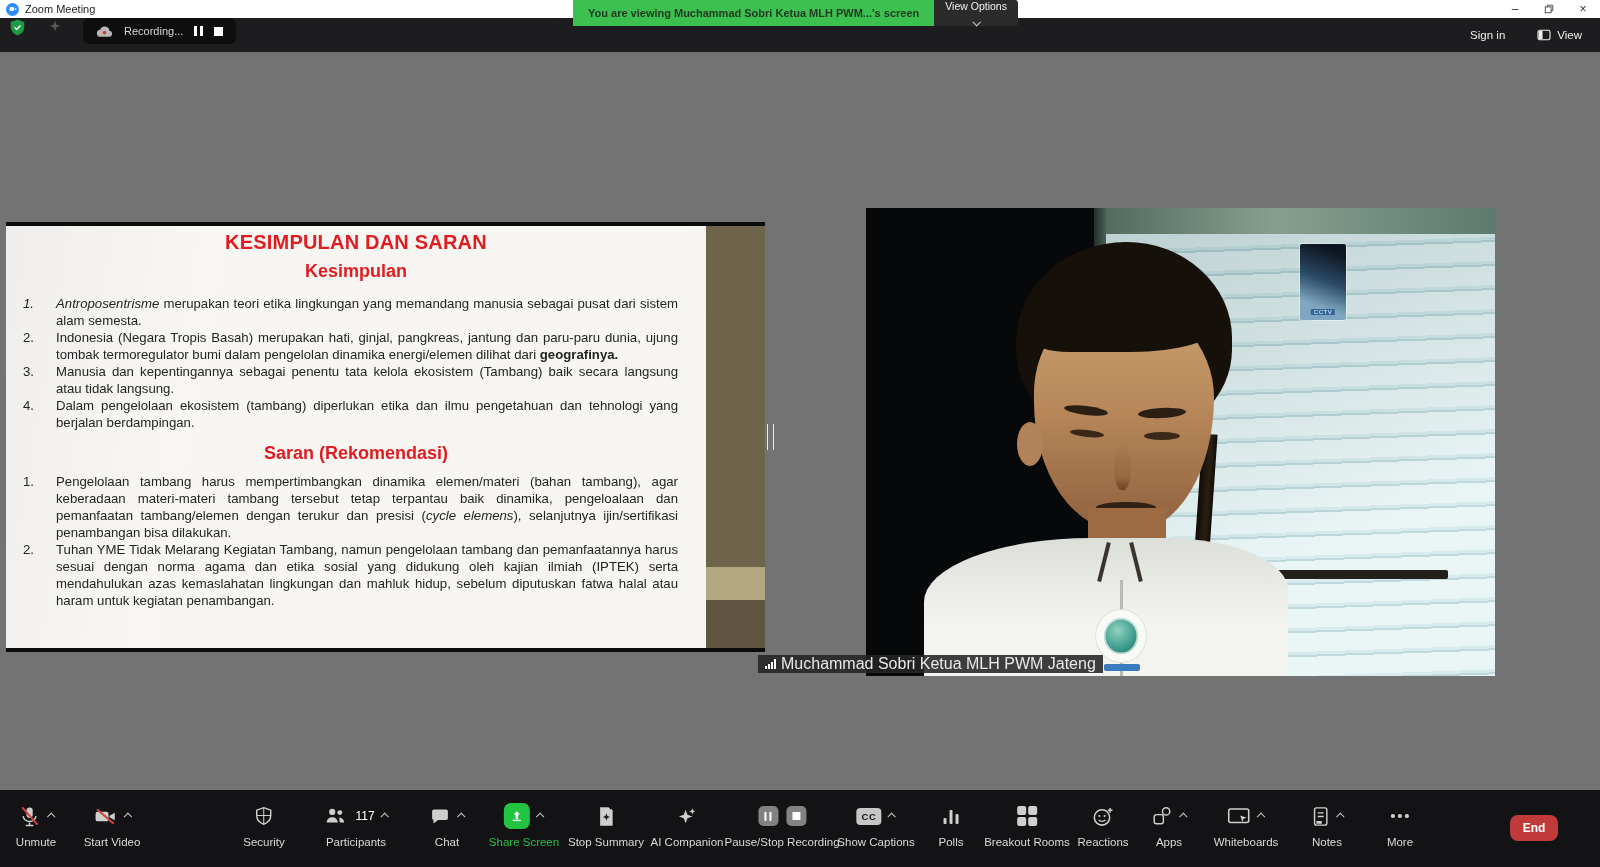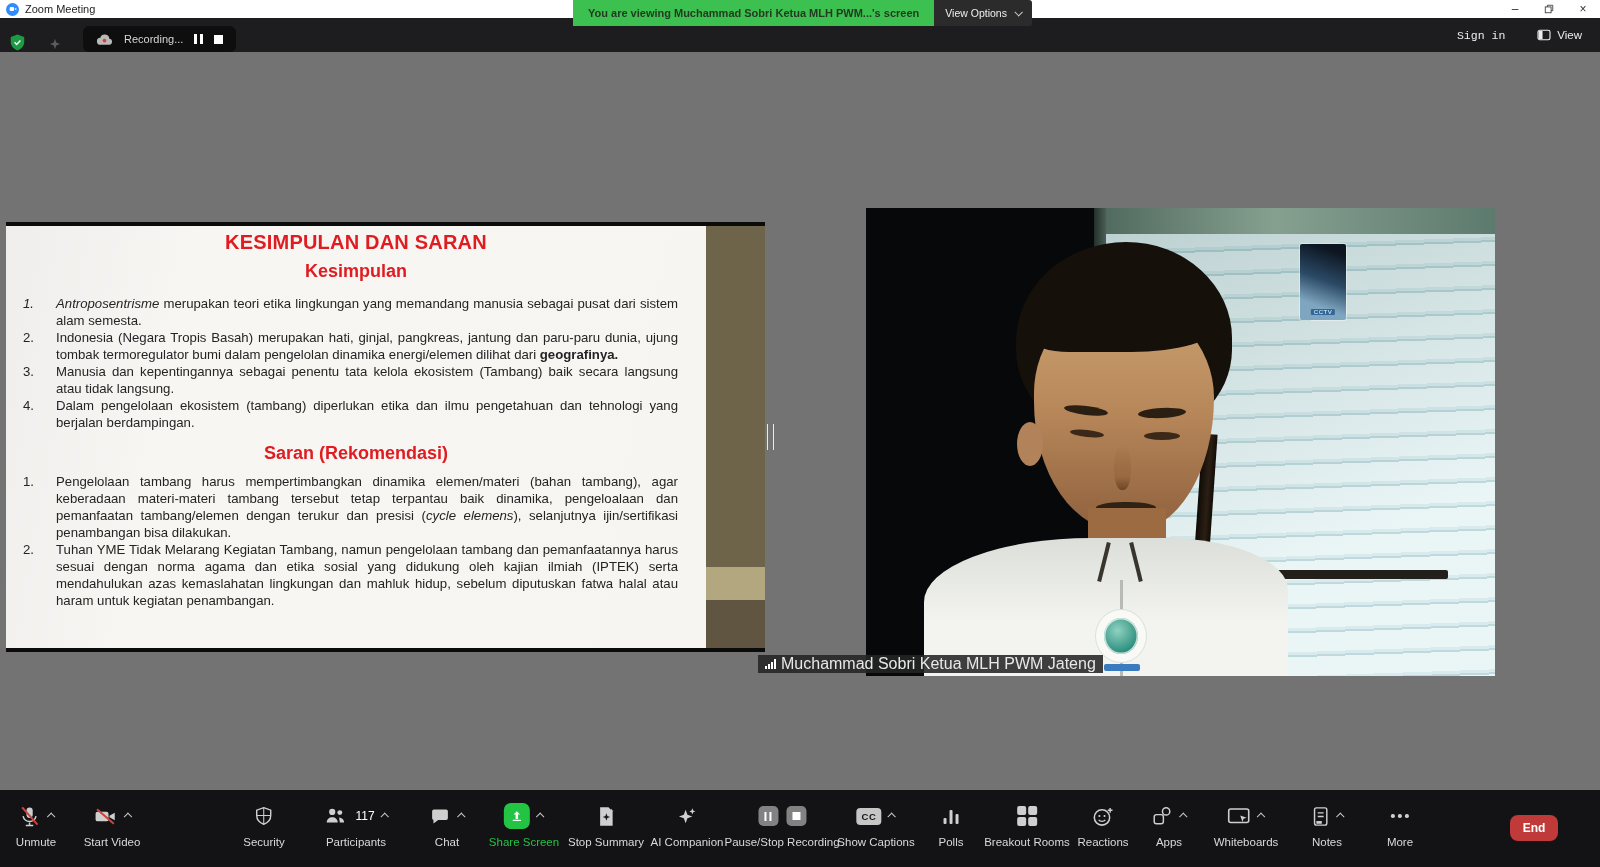--- a/index.html
+++ b/index.html
@@ -9,36 +9,36 @@
   
   .titlebar{position:absolute;left:0;top:0;width:1600px;height:18px;background:#ffffff;z-index:30;}
   .tb-left{position:absolute;left:6px;top:0;height:18px;display:flex;align-items:center;gap:6px;}
   .zoom-app-icon{width:13px;height:13px;border-radius:50%;background:#2d8cff;display:flex;align-items:center;justify-content:center;}
   .zoom-app-icon svg{display:block;}
   .tb-title{font-size:11px;color:#1c1c1c;}
   .banner{position:absolute;left:573px;top:0;height:26px;display:flex;z-index:31;}
   .banner-text{background:#3cc04f;color:#233a22;font-size:11px;font-weight:bold;
                display:flex;align-items:center;padding:0 15px;white-space:nowrap;}
   .view-options{background:#2b2b2b;color:#efefef;font-size:10.5px;display:flex;align-items:center;
-                gap:8px;padding:0 11px;border-radius:0 3px 3px 0;cursor:default;}
+                gap:8px;padding:0 11px;border-radius:0 3px 3px 0;cursor:default;flex-direction:column;}
   .chev{display:inline-block;width:5px;height:5px;border:solid #c9c9c9;border-width:0 1.4px 1.4px 0;}
   .chev.down{transform:rotate(45deg) translateY(-1px);}
   .chev.up{transform:rotate(-135deg) translateY(-1px);}
   .win-controls{position:absolute;right:0;top:0;height:18px;display:flex;}
   .win-btn{width:34px;height:18px;display:flex;align-items:center;justify-content:center;color:#333;font-size:12px;}
   
   .meetbar{position:absolute;left:0;top:18px;width:1600px;height:34px;background:#1d1d1f;z-index:29;}
-  .mb-left{position:absolute;left:8px;top:0;height:34px;display:flex;align-items:flex-end;gap:20px;}
+  .mb-left{position:absolute;left:8px;top:0;height:34px;display:flex;align-items:flex-start;gap:20px;}
   .rec-pill{background:#0e0e0f;border-radius:6px;height:26px;display:flex;align-items:center;gap:11px;padding:0 13px;}
   .rec-label{font-size:11px;color:#d6d6d6;}
   .pill-pause{display:flex;gap:3px;}
   .pill-pause i{display:block;width:3px;height:10px;background:#fff;}
   .pill-stop{width:9px;height:9px;background:#fff;}
   .mb-right{position:absolute;right:12px;top:0;height:34px;display:flex;align-items:center;gap:18px;}
-  .signin{color:#ececec;font-size:11.5px;padding:4px 8px;border-radius:4px;font-family:Liberation Mono, monospace;}
+  .signin{color:#ececec;font-size:11.5px;padding:4px 8px;border-radius:4px;}
   .viewbtn{display:flex;align-items:center;gap:6px;color:#ececec;font-size:11.5px;padding:4px 6px;border-radius:4px;}
   
   .slide-wrap{position:absolute;left:6px;top:222px;width:759px;height:430px;background:#0b0b0b;}
   .slide{position:absolute;left:0;top:4px;width:700px;height:422px;
          background:linear-gradient(100deg,#efeeec 0%,#f7f6f3 25%,#f6f5f2 100%);color:#242424;overflow:hidden;}
   .slide-edge{position:absolute;left:700px;top:4px;width:59px;height:422px;background:#6e6449;}
   .edge-light{position:absolute;left:0;top:341px;width:59px;height:33px;background:#b2a77e;}
   .edge-dark{position:absolute;left:0;top:374px;width:59px;height:48px;background:#5f5540;}
   .s-title{margin-top:5px;text-align:center;color:#e01c21;font-size:20px;font-weight:bold;letter-spacing:.2px;}
   .s-h2{margin-top:7px;text-align:center;color:#e01c21;font-size:18px;font-weight:bold;}

